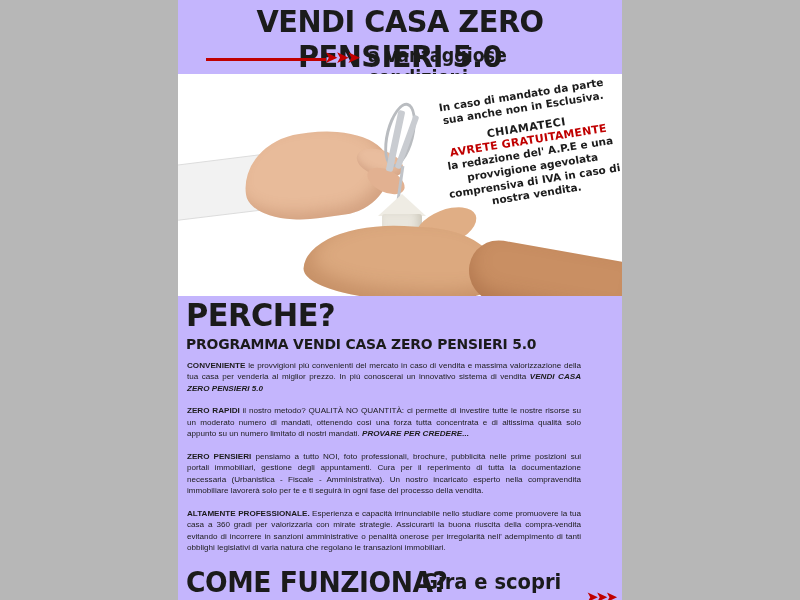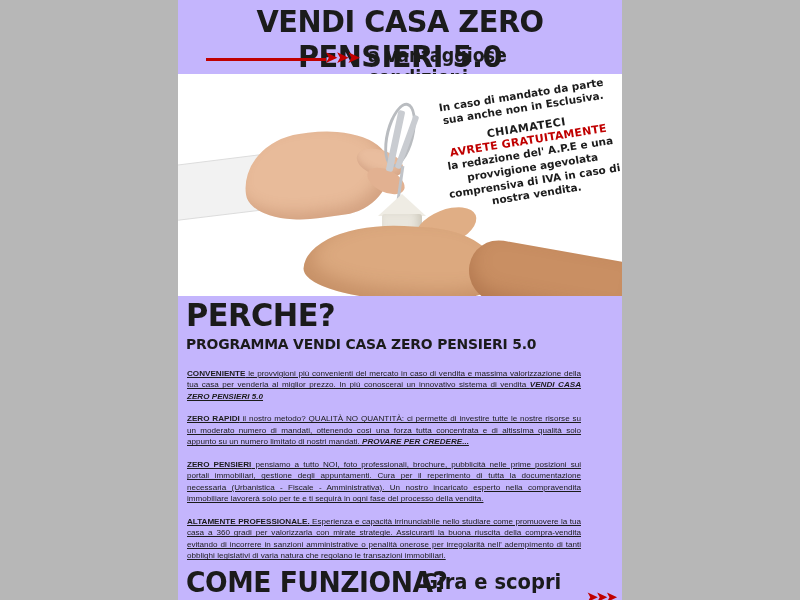--- a/index.html
+++ b/index.html
@@ -290,28 +290,27 @@
     color: #1b1b1b;
     letter-spacing: -0.2px;
     transform: scaleX(0.96);
     transform-origin: left center;
   }
 
   
   .body {
     position: absolute;
     left: 9px;
-    top: 368px;
+    top: 360px;
     width: 394px;
     font-family: "Liberation Sans", sans-serif;
     font-size: 8.1px;
     line-height: 1.42;
     color: #1b1b1b;
     text-align: justify;
-    text-decoration: underline;
   }
   .body p {
     margin: 0 0 11px 0;
   }
   .body b { font-weight: bold; }
   .body .bi { font-weight: bold; font-style: italic; }
 
   
   .come {
     position: absolute;

